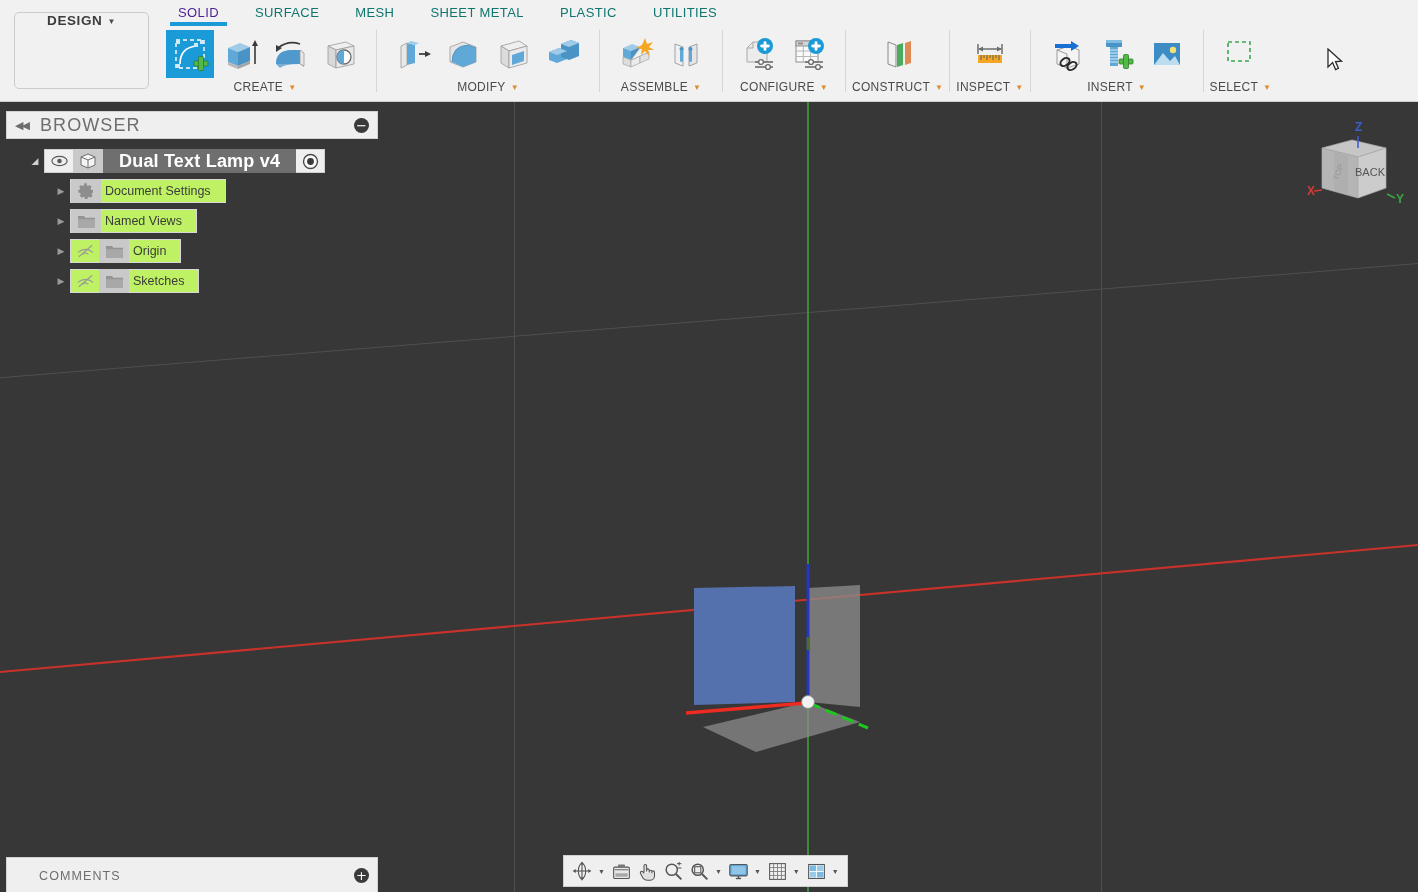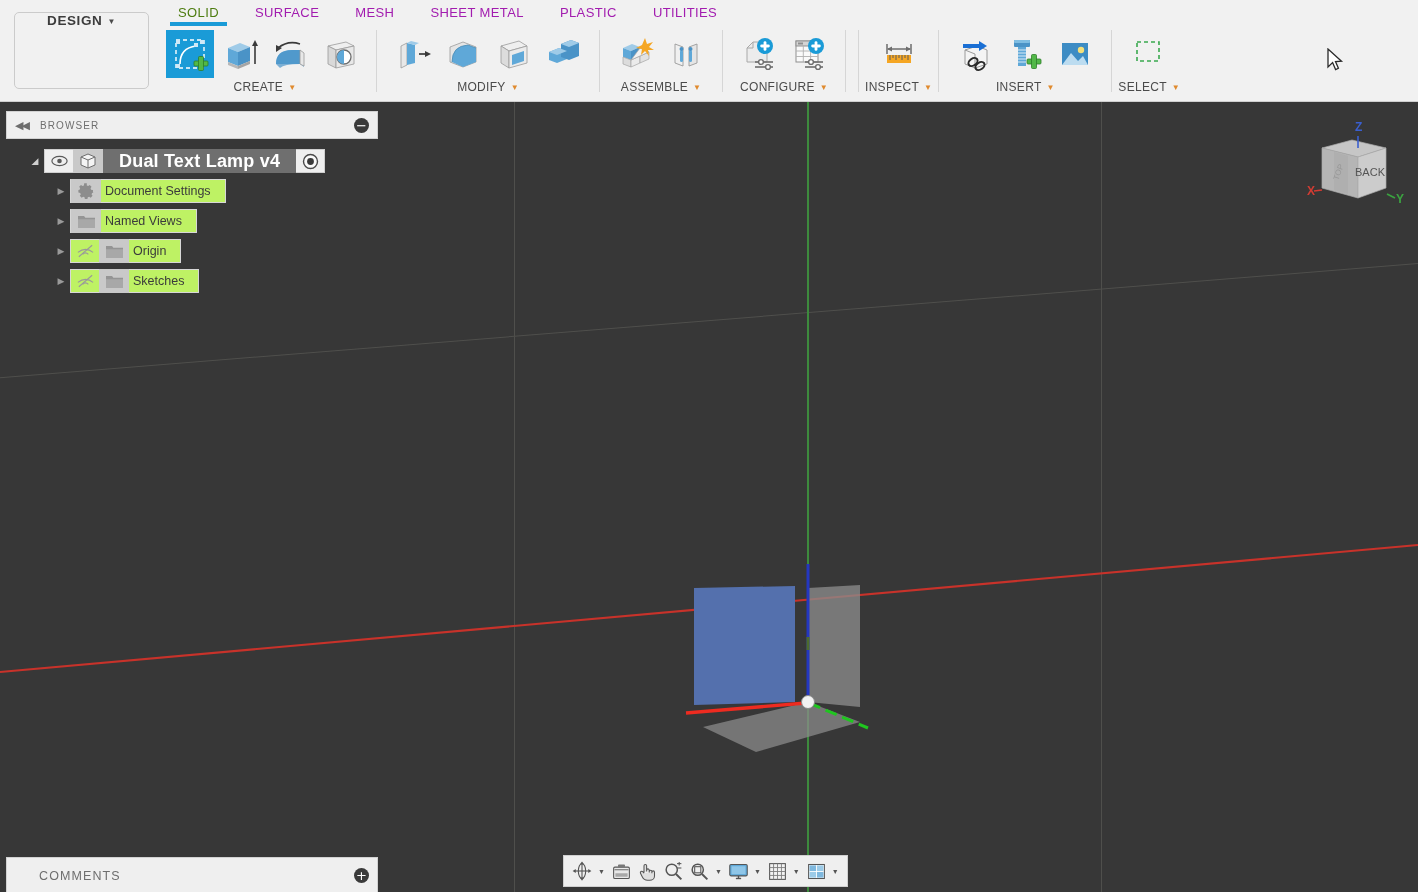--- a/index.html
+++ b/index.html
@@ -30,24 +30,24 @@
   .caret{ display:inline-block; margin-left:5px; font-size:8px; color:#e08a2e; vertical-align:1px;}
   .caret.dark{ color:#4a4a4a; }
 
   
   #tabs{
     position:absolute; left:160px; top:0; height:28px;
     display:flex; align-items:flex-start;
   }
   .tab{
     position:relative; padding:5px 0 0 0; margin:0 18px;
-    font-size:13px; color:#a21caf; letter-spacing:.4px; cursor:pointer;
+    font-size:13px; color:#0f766e; letter-spacing:.4px; cursor:pointer;
     white-space:nowrap; text-align:center;
   }
-  .tab.active{ color:#4d7c0f; }
+  .tab.active{ color:#4c1d95; }
   .tab.active:after{
     content:''; position:absolute; left:-8px; right:-8px; bottom:-6px; height:4px;
     background:#1a9bd7;
   }
 
   
   #panels{
     position:absolute; left:160px; top:26px; height:74px;
     display:flex; align-items:flex-end;
   }
@@ -63,21 +63,21 @@
 
   
   #browser{
     position:absolute; left:6px; top:111px; width:372px;
   }
   #browser-head{
     height:28px; background:#efefef; border:1px solid #d2d2d2;
     display:flex; align-items:center; padding:0 8px; cursor:pointer;
   }
   #browser-head .arrows{ font-size:11px; color:#6d6d6d; letter-spacing:-2px; margin-right:12px;}
-  #browser-head .title{ font-size:10px; color:#6e6e6e; letter-spacing:1.1px; flex:1; }
+  #browser-head .title{ font-size:18px; color:#6e6e6e; letter-spacing:1.1px; flex:1; }
   .circ-btn{
     width:15px; height:15px; border-radius:50%; background:#3a3a3a;
     display:flex; align-items:center; justify-content:center;
     color:#fff; font-size:13px; line-height:1; cursor:pointer;
     font-family:"DejaVu Sans", sans-serif;
   }
 
   #tree{ margin-top:7px; }
   .trow{ height:30px; display:flex; align-items:center; position:relative; }
   .twist{
@@ -320,20 +320,32 @@
               <rect x="22.2" y="10.6" width="9.6" height="2.8" rx="1.4"></rect>
             </g>
           </svg>
         </div>
       </div>
       <div class="plabel"><span>CONFIGURE</span><span class="caret">▼</span></div>
     </div>
 
     <div class="vsep"></div>
 
+    <div class="panel">
+      <div class="icons">
+        <div class="tool">
+          <svg width="40" height="40" viewBox="0 0 40 40">
+            <polygon points="10,8 18,11 18,33 10,30" fill="#f2f2f2" stroke="#8a8a8a" stroke-width="1"></polygon>
+            <polygon points="19,11 25,9 25,31 19,33" fill="#4aab5c"></polygon>
+            <polygon points="27,9 33,7 33,29 27,31" fill="#de8a54"></polygon>
+          </svg>
+        </div>
+      </div>
+      <div class="plabel"><span>CONSTRUCT</span><span class="caret">▼</span></div>
+    </div>
 
     <div class="vsep"></div>
 
     <div class="panel">
       <div class="icons">
         <div class="tool">
           <svg width="40" height="40" viewBox="0 0 40 40">
             <g stroke="#6d6d6d" stroke-width="1.5">
               <path d="M8 10 L8 20"></path>
                 <path d="M32 10 L32 20"></path>

